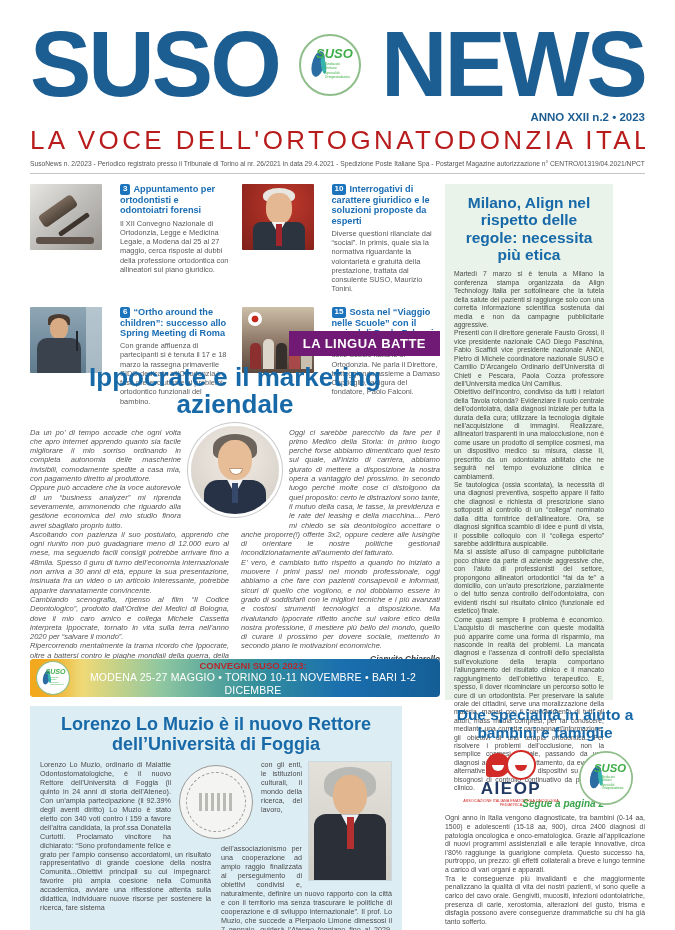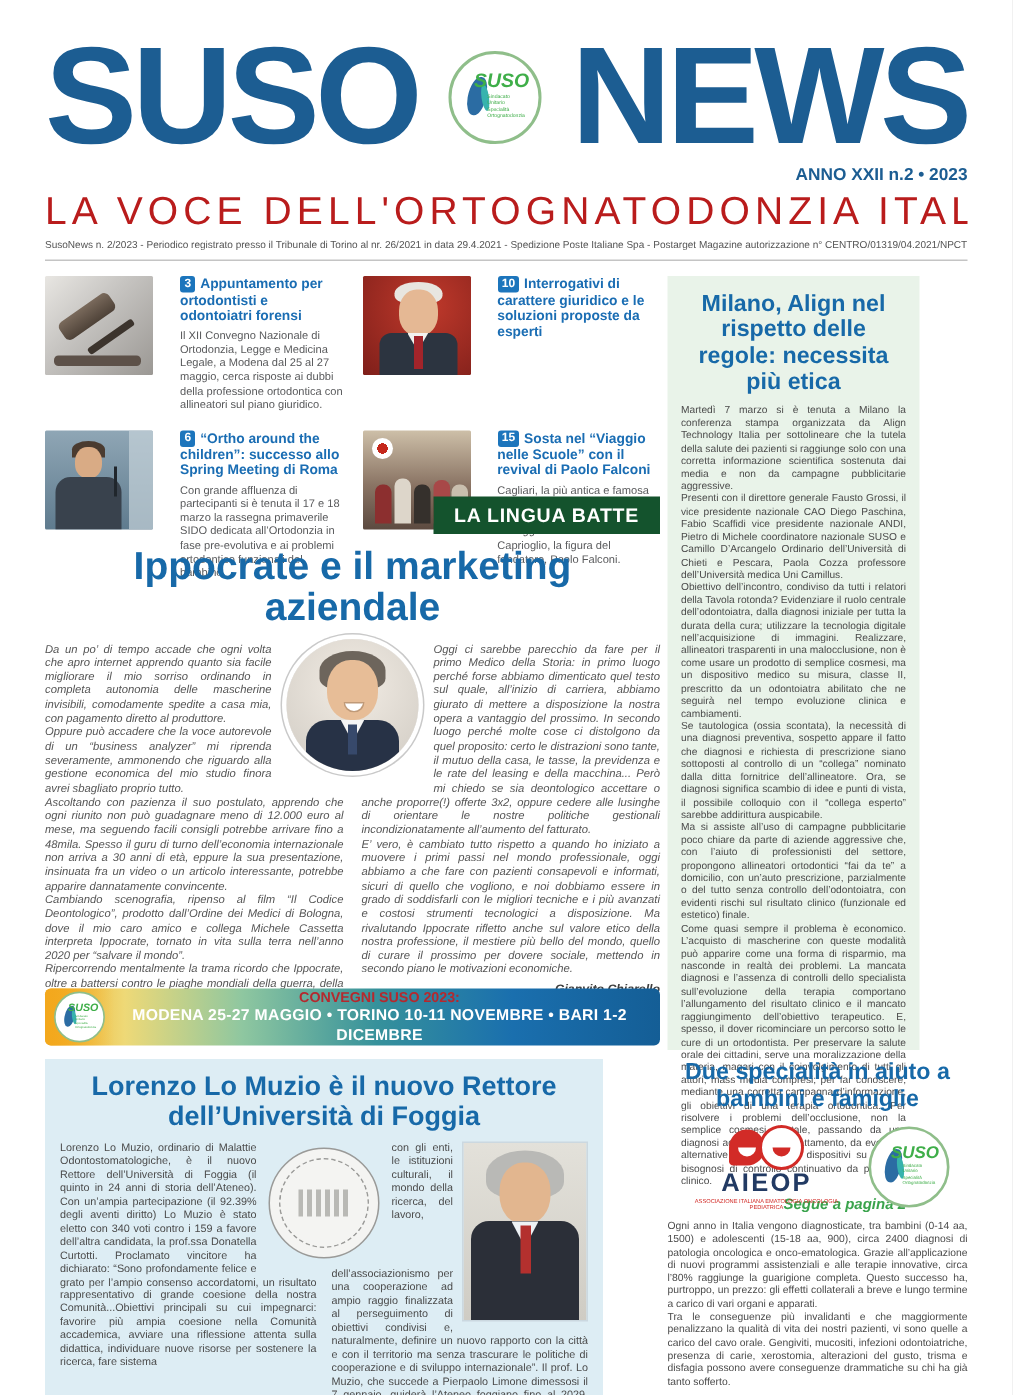--- a/index.html
+++ b/index.html
@@ -61,21 +61,21 @@
   .gr-p:nth-of-type(6){left:59px;background:#c9bfae;}
   
   .align-panel{position:absolute;left:445px;top:184px;width:168px;height:516px;background:#e9f3e9;
                padding:10px 9px 8px;box-sizing:border-box;}
   .align-title{color:#1769a8;font-weight:700;font-size:15.5px;text-align:center;line-height:1.12;}
   .align-body{margin-top:7px;}
   .align-body p{font-size:6.8px;line-height:1.24;color:#4b4b4b;text-align:justify;margin:0;}
   .segue{color:#3aa34c;font-size:10px;font-style:italic;font-weight:700;text-align:right;margin-top:5px;}
   
   .lingua{position:absolute;left:30px;top:331px;width:410px;}
-  .tag{position:absolute;right:0;top:0;background:#14532d;color:#fff;font-weight:700;font-size:13px;
+  .tag{position:absolute;right:0;top:0;background:#701a75;color:#fff;font-weight:700;font-size:13px;
        padding:5px 14px;letter-spacing:.5px;}
   .art-title{padding-top:33px;font-size:26px;font-weight:700;color:#1769a8;text-align:center;line-height:1.05;}
   .cols{display:flex;gap:12px;margin-top:9px;position:relative;}
   .col{flex:1;min-width:0;font-size:7.5px;line-height:1.24;font-style:italic;color:#555;text-align:justify;}
   .col p{margin:0;}
   .spacer-r{float:right;width:48px;height:96px;}
   .spacer-l{float:left;width:48px;height:96px;}
   .hero-photo{position:absolute;left:50%;top:-2px;transform:translateX(-50%);width:88px;height:88px;border-radius:50%;
               background:radial-gradient(circle at 50% 35%,#f2ece4,#cfcac2);
               box-shadow:0 0 0 3px #fff,0 0 0 4px #c9c9c9;overflow:hidden;z-index:2;}
@@ -87,21 +87,21 @@
   .hp-tie{position:absolute;left:41px;top:57px;width:6px;height:20px;background:#37496b;}
   .sig-name{font-size:8.2px;font-weight:700;font-style:italic;text-align:right;margin-top:4px;color:#3f3f3f;}
   .sig-role{font-size:7.4px;font-style:italic;text-align:right;color:#555;}
   
   .banner{position:absolute;left:30px;top:659px;width:410px;height:38px;border-radius:4px;display:flex;align-items:center;
           background:linear-gradient(90deg,#f2a71b 0%,#eed977 13%,#8fc7a0 32%,#36919b 54%,#1a6fae 76%,#145e96 100%);}
   .banner-logo-box{width:46px;align-self:stretch;display:flex;align-items:center;justify-content:center;
                    background:linear-gradient(90deg,#f3a81d,rgba(243,168,29,0));border-radius:4px 0 0 4px;}
   .banner-text{flex:1;text-align:center;padding-right:10px;}
   .banner-l1{color:#b5282e;font-weight:700;font-size:9.5px;line-height:1.2;}
-  .banner-l2{color:#fff;font-weight:700;font-size:10.5px;line-height:1.2;letter-spacing:.2px;}
+  .banner-l2{color:#fff;font-weight:400;font-size:10.5px;line-height:1.2;letter-spacing:.2px;}
   
   .lomuzio{position:absolute;left:30px;top:706px;width:372px;height:224px;background:#ddedf4;
            padding:8px 10px;box-sizing:border-box;overflow:hidden;}
   .lm-title{font-size:18px;font-weight:700;color:#1769a8;text-align:center;line-height:1.12;}
   .lm-cols{display:flex;gap:10px;margin-top:7px;position:relative;}
   .lm-col{flex:1;min-width:0;font-size:7.2px;line-height:1.24;color:#4b4b4b;text-align:justify;}
   .lm-spacer-r{float:right;width:40px;height:84px;}
   .lm-spacer-l{float:left;width:40px;height:84px;}
   .seal{position:absolute;left:calc(50% - 37px);top:4px;width:74px;height:74px;border-radius:50%;
         background:#f4f4f2;border:1.5px solid #9a9a98;box-sizing:border-box;z-index:2;}
@@ -170,20 +170,21 @@
     <div class="brief">
       <div class="thumb thumb-speaker">
         <div class="sp-hair"></div>
         <div class="sp-face"></div>
         <div class="sp-body"></div>
         <div class="sp-shirt"></div>
         <div class="sp-tie"></div>
       </div>
       <div class="brief-text">
         <div class="brief-title"><span class="badge">10</span><span>Interrogativi di carattere giuridico e le soluzioni proposte da esperti</span></div>
+        <div class="brief-body">Diverse questioni rilanciate dai “social”. In primis, quale sia la normativa riguardante la volontarietà e gratuità della prestazione, trattata dal consulente SUSO, Maurizio Tonini.</div>
       </div>
     </div>
 
     <div class="brief">
       <div class="thumb thumb-podium">
         <div class="pd-screen"></div>
         <div class="pd-hair"></div>
         <div class="pd-face"></div>
         <div class="pd-body"></div>
         <div class="pd-mic"></div>

